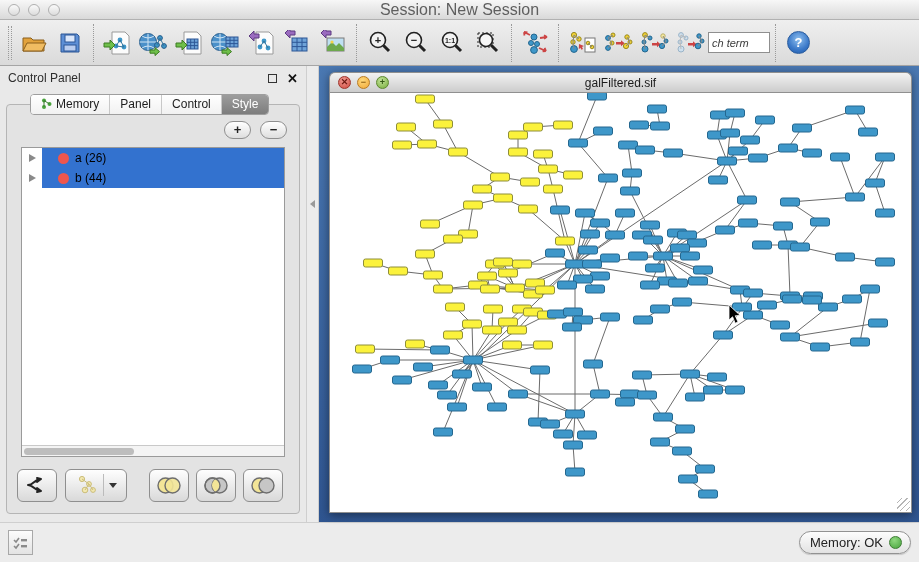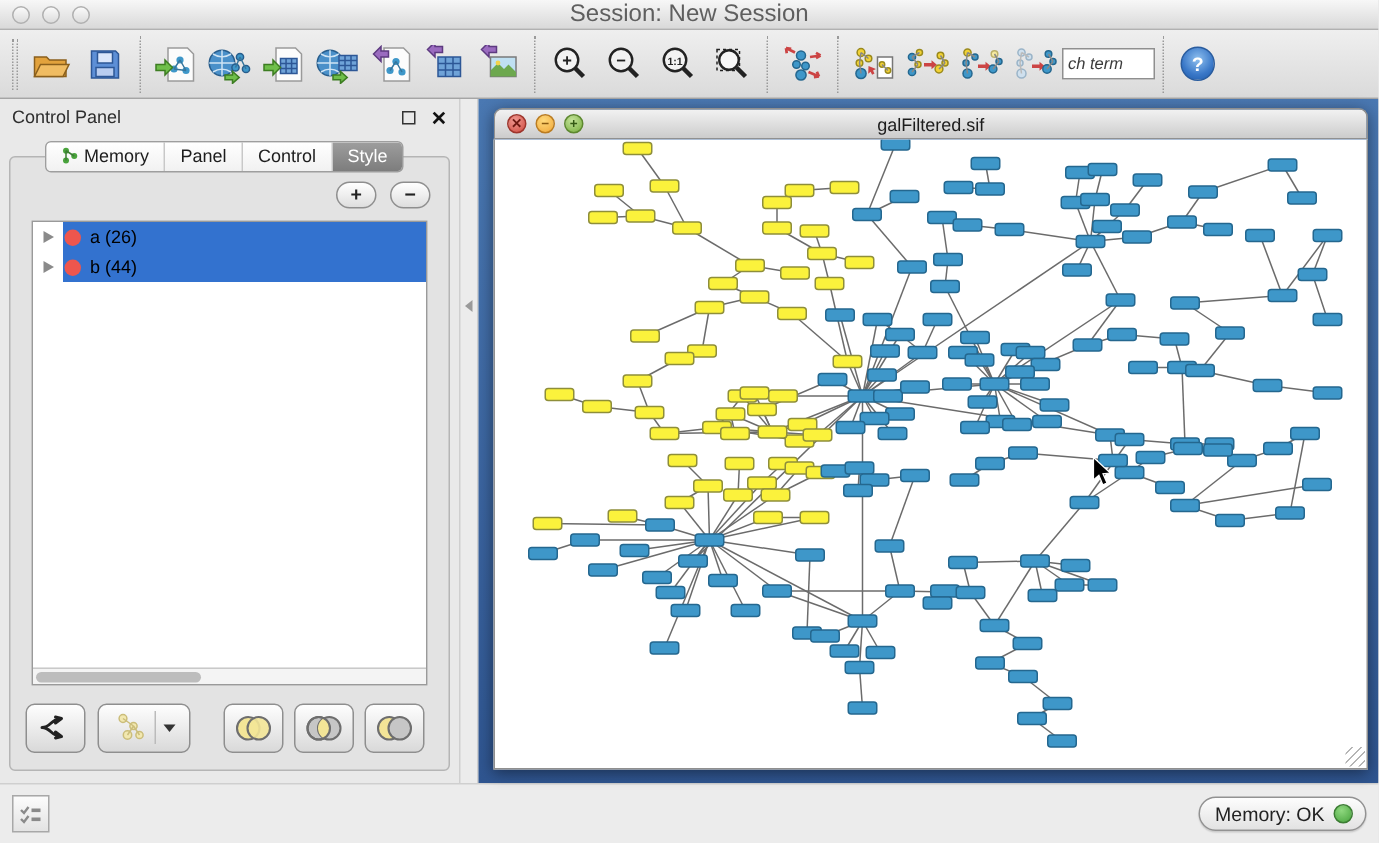--- a/index.html
+++ b/index.html
@@ -36,21 +36,21 @@
   .tab:last-child { border-right:none; }
   .tab.active { background:linear-gradient(#9d9d9d,#7d7d7d); color:#fff; }
   .tabbox { position:absolute; top:38px; left:6px; right:6px; bottom:8px; border:1px solid #b5b5b5; border-radius:4px; background:#e3e3e3; display:flex; flex-direction:column; padding-top:16px; }
   .pm-row { display:flex; justify-content:flex-end; gap:9px; padding:0 12px 8px; }
   .pm-btn { width:27px; height:18px; border:1px solid #8f8f8f; border-radius:9px; background:linear-gradient(#fff,#dedede); font-weight:bold; font-size:13px; line-height:14px; text-align:center; color:#222; }
   .listwrap { flex:1; margin:0 14px; border:1px solid #9a9a9a; background:#fff; display:flex; flex-direction:column; overflow:hidden; }
   .listbody { flex:1; }
   .set-row { height:20px; display:flex; align-items:stretch; }
   .tri { width:20px; display:flex; align-items:center; justify-content:center; }
   .tri span { width:0; height:0; border-left:7px solid #8a8a8a; border-top:4.5px solid transparent; border-bottom:4.5px solid transparent; display:block; }
-  .row-sel { flex:1; background:#3372cf; display:flex; align-items:center; gap:6px; padding-left:1px; }
+  .row-sel { flex:1; background:#3372cf; display:flex; align-items:center; gap:6px; padding-left:16px; }
   .dot { width:11px; height:11px; border-radius:50%; background:#ee564d; }
   .set-label { color:#000; font-size:12px; }
   .hscroll { height:11px; border-top:1px solid #c9c9c9; background:#f4f4f4; position:relative; }
   .hthumb { position:absolute; left:2px; top:2px; height:7px; width:42%; border-radius:4px; background:#bdbdbd; }
   .btnrow { height:56px; display:flex; align-items:center; padding:0 10px; }
   .cp-btn { height:33px; border:1px solid #8f8f8f; border-radius:6px; background:linear-gradient(#fefefe,#d9d9d9); display:flex; align-items:center; justify-content:center; }
   .b-split { width:40px; }
   .b-combo { width:62px; margin-left:8px; }
   .combo-div { width:1px; height:22px; background:#bbb; margin:0 5px; }
   .caret { width:0; height:0; border-top:5px solid #333; border-left:4px solid transparent; border-right:4px solid transparent; }

